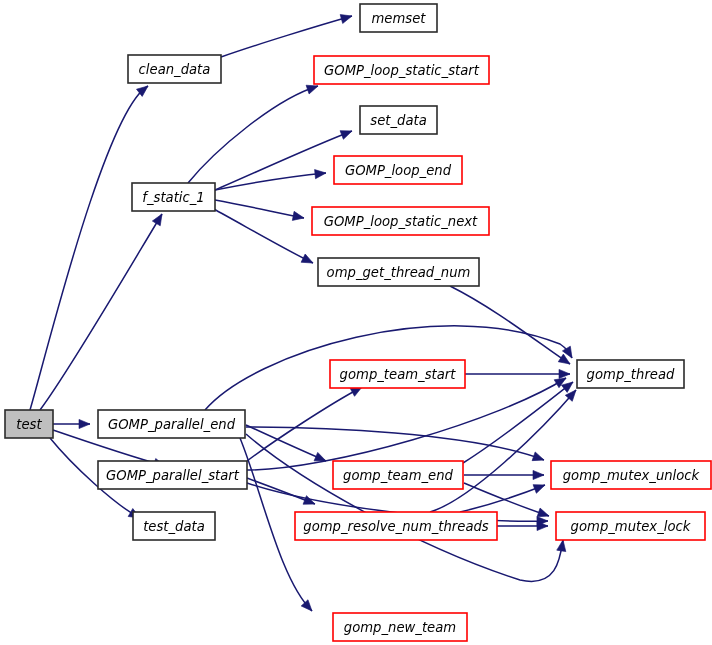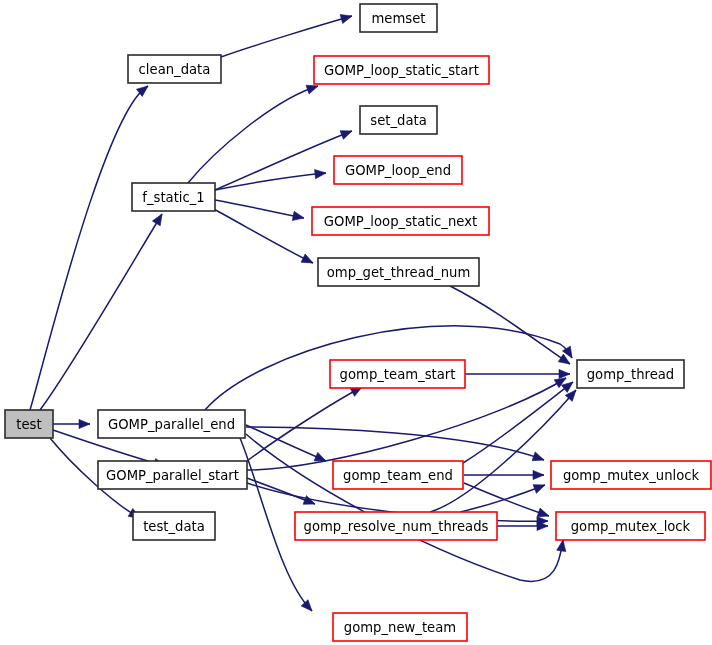--- a/index.html
+++ b/index.html
@@ -10,20 +10,21 @@
   body {
     width: 712px;
     height: 645px;
     font-family: "DejaVu Sans", sans-serif;
     overflow: hidden;
   }
   #graph-root {
     position: relative;
     width: 612px;
     height: 645px;
+    font-style: italic;
   }
   svg#callgraph {
     display: block;
     width: 712px;
     height: 645px;
   }
   .node-rect {
     fill: #ffffff;
     stroke-width: 1.6;
   }

